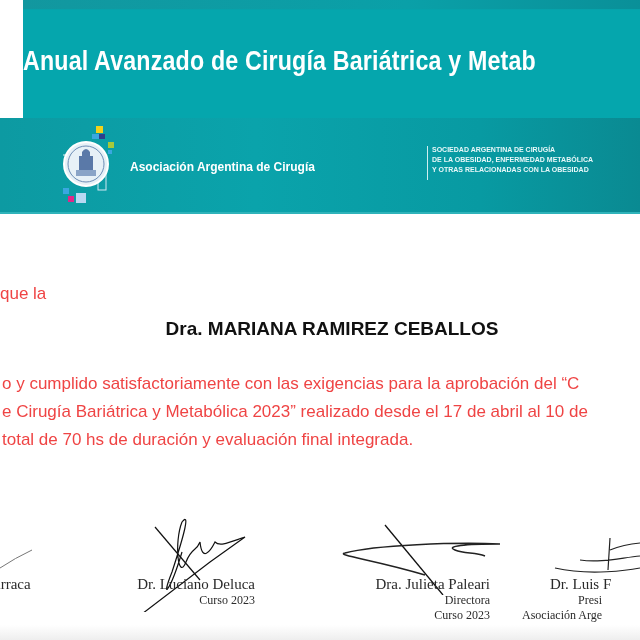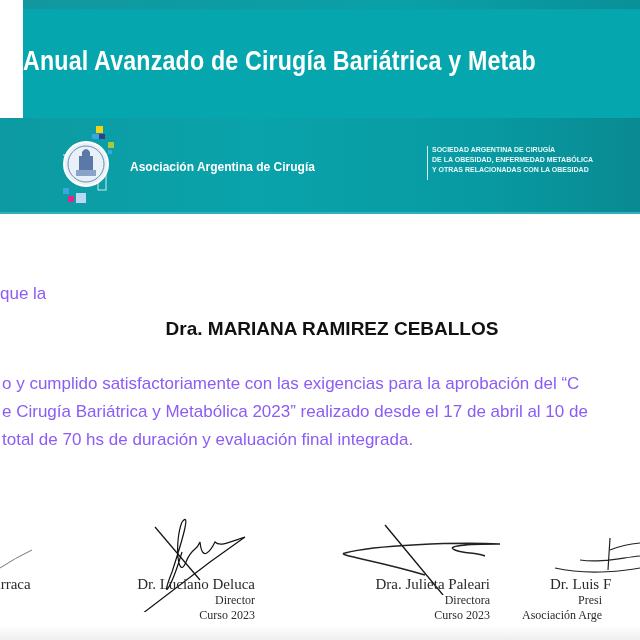--- a/index.html
+++ b/index.html
@@ -39,21 +39,21 @@
     display: flex; align-items: center;
   }
   .sac-mark { margin-left: 2px; }
   .sac-divider {
     position: absolute; left: 427px; top: 28px; width: 1px; height: 34px; background: #cfeff1;
   }
   .sac-text {
     position: absolute; left: 432px; top: 27px; color: #e8f8f9;
     font-size: 7px; line-height: 10px; font-weight: bold; white-space: nowrap;
   }
-  .body-text { position: absolute; color: #8b5cf6; font-size: 17px; white-space: nowrap;
+  .body-text { position: absolute; color: #ef4444; font-size: 17px; white-space: nowrap;
     font-family: "Liberation Sans Narrow", "Liberation Sans", sans-serif; }
   .intro { left: 0; top: 284px; }
   .recipient { left: 0; width: 640px; top: 318px; text-align: center; font-weight: bold; font-size: 19px; color: #111;
     padding-left: 12px; }
   .para-line { left: 2px; }
   .sig { position: absolute; text-align: right; font-family: "Liberation Serif", "DejaVu Serif", serif; color: #2a2a2a; white-space: nowrap; }
   .sig-name { font-size: 15px; line-height: 17px; }
   .sig-role { font-size: 12px; line-height: 15px; }
   .sig-svg { position: absolute; }
   .bottom-fade {
@@ -109,21 +109,20 @@
   <div class="sig-name">arraca</div>
   <div class="sig-role">e</div>
 </div>
 
 <svg class="sig-svg" style="left:130px;top:512px" width="120" height="100">
   <path d="M25 15 L70 68" stroke="#111" stroke-width="1.2" fill="none"></path>
   <path d="M52 40 C40 80 30 90 42 60 C55 20 60 0 52 10 C44 30 48 70 56 50 C62 35 66 40 70 30 C72 50 80 40 85 30 C90 35 100 30 115 25 L80 50 L8 105" stroke="#111" stroke-width="1.2" fill="none"></path>
 </svg>
 <div class="sig" style="left:110px;top:576px;width:145px">
   <div class="sig-name">Dr. Luciano Deluca</div>
-  <div class="sig-role">Director</div>
   <div class="sig-role">Curso 2023</div>
 </div>
 
 <svg class="sig-svg" style="left:335px;top:520px" width="170" height="75">
   <path d="M50 5 L108 75" stroke="#111" stroke-width="1.3" fill="none"></path>
   <path d="M90 55 C40 40 0 35 10 33 C40 25 120 22 165 24 C130 24 110 26 120 30 C130 34 140 32 150 36" stroke="#222" stroke-width="1.5" fill="none"></path>
 </svg>
 <div class="sig" style="left:330px;top:576px;width:160px">
   <div class="sig-name">Dra. Julieta Paleari</div>
   <div class="sig-role">Directora</div>

